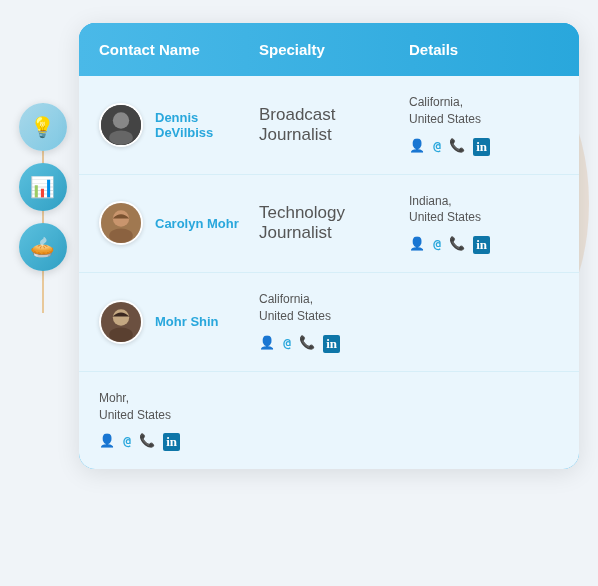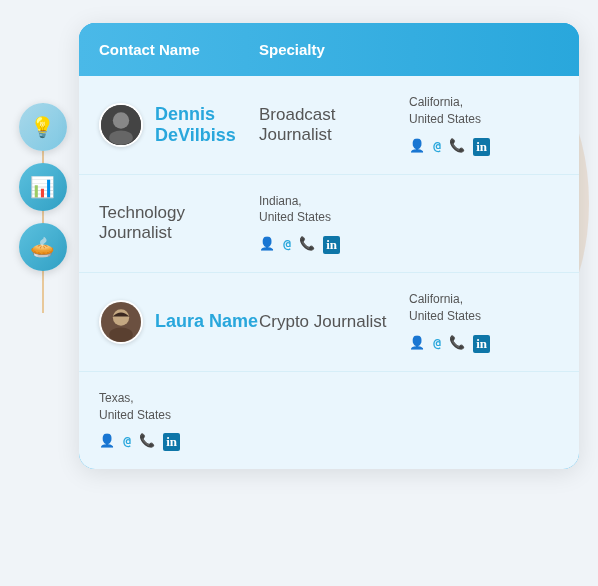--- a/index.html
+++ b/index.html
@@ -150,21 +150,21 @@
 
     
     .avatar svg {
       width: 44px;
       height: 44px;
     }
 
     .contact-name {
       color: #29a7dc;
       font-weight: 600;
-      font-size: 18px;
+      font-size: 13px;
     }
 
     .specialty-cell {
       color: #555;
       font-size: 17px;
     }
 
     .details-cell {
       display: flex;
       flex-direction: column;
@@ -201,20 +201,21 @@
     <button class="sidebar-icon-btn light">💡</button>
     <button class="sidebar-icon-btn chart">📊</button>
     <button class="sidebar-icon-btn pie">🥧</button>
   </div>
 
   <div class="main-card">
 
     <div class="table-header">
       <div class="th-cell">Contact Name</div>
       <div class="th-cell">Specialty</div>
+      <div class="th-cell">Details</div>
     </div>
 
     <div class="table-body">
 
       <div class="table-row">
         <div class="contact-cell">
           <div class="avatar" style="background: linear-gradient(135deg, #555 0%, #333 100%);">
             <svg viewBox="0 0 44 44" xmlns="http://www.w3.org/2000/svg">
               <rect width="44" height="44" fill="#444"></rect>
               <circle cx="22" cy="17" r="9" fill="#888"></circle>
@@ -232,20 +233,31 @@
           <div class="details-icons">
             <span class="detail-icon">👤</span>
             <span class="detail-icon" style="font-weight:700; font-family:monospace;">@</span>
             <span class="detail-icon">📞</span>
             <span class="detail-icon" style="font-weight:900; font-size:13px; font-family:serif; background:#0e76a8; color:white; padding:1px 3px; border-radius:2px;">in</span>
           </div>
         </div>
       </div>
 
       <div class="table-row">
+        <div class="contact-cell">
+          <div class="avatar">
+            <svg viewBox="0 0 44 44" xmlns="http://www.w3.org/2000/svg">
+              <rect width="44" height="44" fill="#a07850"></rect>
+              <circle cx="22" cy="17" r="9" fill="#c9956d"></circle>
+              <ellipse cx="22" cy="36" rx="13" ry="8" fill="#8b6240"></ellipse>
+              <path d="M13 17 Q22 8 31 17" fill="#7a5230"></path>
+            </svg>
+          </div>
+          <span class="contact-name">Carolyn Mohr</span>
+        </div>
         <div class="specialty-cell">Technology Journalist</div>
         <div class="details-cell">
           <div class="details-location">
             <span>Indiana,</span><br>
             <span>United States</span>
           </div>
           <div class="details-icons">
             <span class="detail-icon">👤</span>
             <span class="detail-icon" style="font-weight:700; font-family:monospace;">@</span>
             <span class="detail-icon">📞</span>
@@ -257,41 +269,40 @@
       <div class="table-row">
         <div class="contact-cell">
           <div class="avatar">
             <svg viewBox="0 0 44 44" xmlns="http://www.w3.org/2000/svg">
               <rect width="44" height="44" fill="#6b5040"></rect>
               <circle cx="22" cy="17" r="9" fill="#c4a882"></circle>
               <ellipse cx="22" cy="36" rx="13" ry="8" fill="#5a4030"></ellipse>
               <path d="M13 16 Q22 7 31 16" fill="#3a2820"></path>
             </svg>
           </div>
-          <span class="contact-name">Laura Name</span>
-        </div>
-        <div class="specialty-cell">Crypto Journalist</div>
+          <span class="contact-name">Mohr Shin</span>
+        </div>
         <div class="details-cell">
           <div class="details-location">
             <span>California,</span><br>
             <span>United States</span>
           </div>
           <div class="details-icons">
             <span class="detail-icon">👤</span>
             <span class="detail-icon" style="font-weight:700; font-family:monospace;">@</span>
             <span class="detail-icon">📞</span>
             <span class="detail-icon" style="font-weight:900; font-size:13px; font-family:serif; background:#0e76a8; color:white; padding:1px 3px; border-radius:2px;">in</span>
           </div>
         </div>
       </div>
 
       <div class="table-row">
         <div class="details-cell">
           <div class="details-location">
-            <span>Texas,</span><br>
+            <span>Mohr,</span><br>
             <span>United States</span>
           </div>
           <div class="details-icons">
             <span class="detail-icon">👤</span>
             <span class="detail-icon" style="font-weight:700; font-family:monospace;">@</span>
             <span class="detail-icon">📞</span>
             <span class="detail-icon" style="font-weight:900; font-size:13px; font-family:serif; background:#0e76a8; color:white; padding:1px 3px; border-radius:2px;">in</span>
           </div>
         </div>
       </div>

